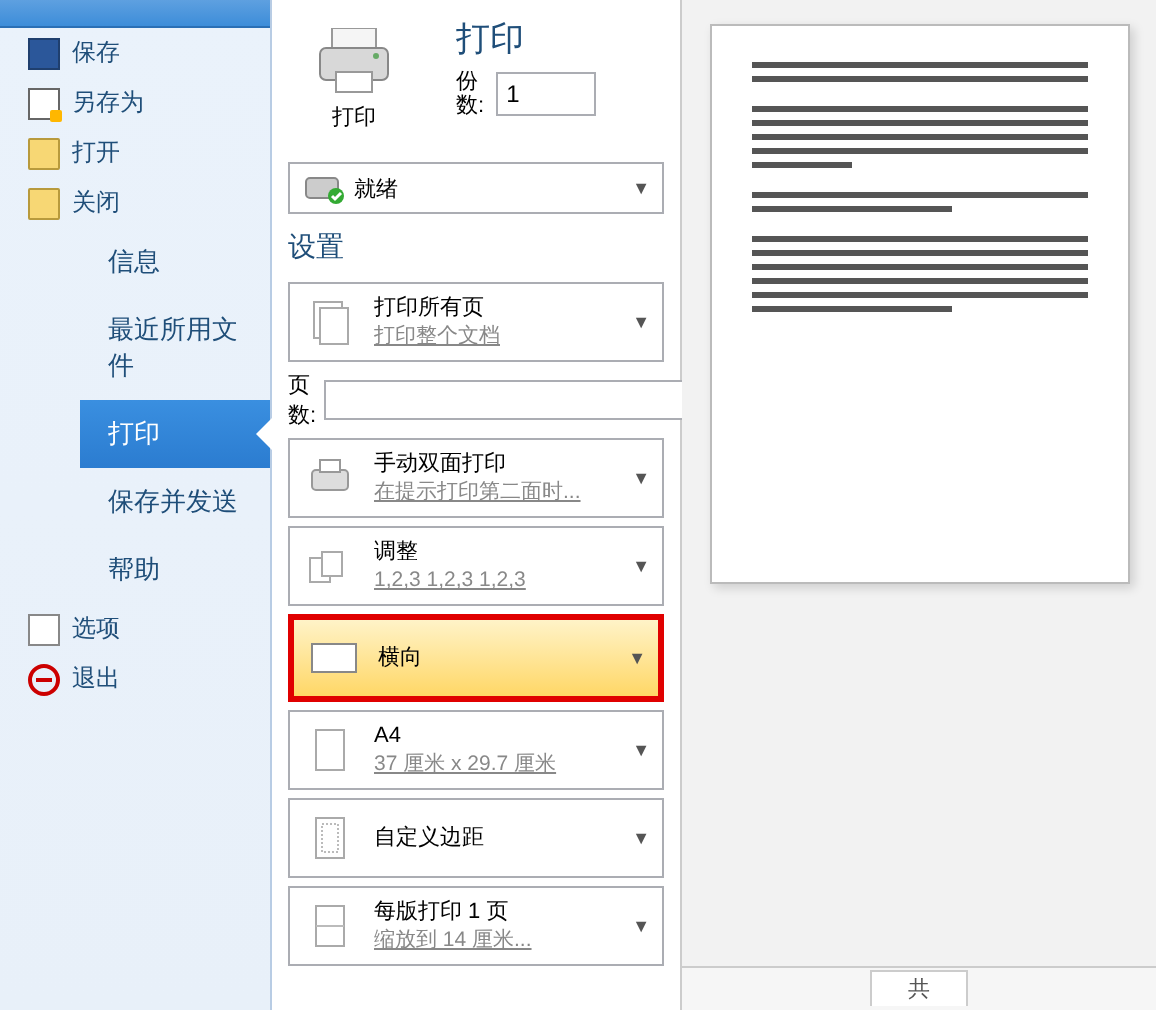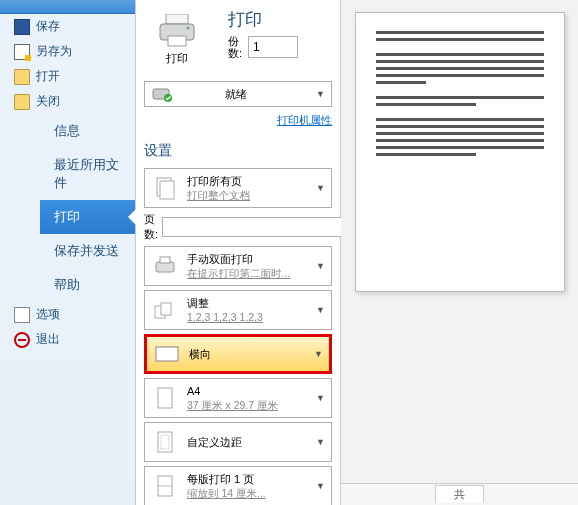--- a/index.html
+++ b/index.html
@@ -124,24 +124,23 @@
       </div>
 
       <div class="printer-select">
         <span class="ready-icon">
             <svg width="22" height="16">
               <rect x="2" y="3" width="16" height="10" rx="2" fill="#ccc" stroke="#888"></rect>
               <circle cx="17" cy="12" r="4" fill="#3a3"></circle>
               <path d="M15 12 l1.5 1.5 l3 -3" stroke="#fff" fill="none" stroke-width="1.5"></path>
             </svg>
           </span>
-        <span style="font-size:11px;margin-left:48px;">就绪</span>
-        <span class="arrow">▼</span>
-      </div>
-      <div class="link-right">打印机属性</div>
+        <span style="font-size:11px;">就绪</span>
+        <span class="arrow">▼</span>
+      </div>
 
       <div class="section-title">设置</div>
 
       <div class="setting-item">
         <div class="setting-icon">
             <svg width="24" height="24">
               <rect x="4" y="2" width="14" height="18" fill="#fff" stroke="#aaa"></rect>
               <rect x="7" y="5" width="14" height="18" fill="#fff" stroke="#aaa"></rect>
             </svg>
           </div>

